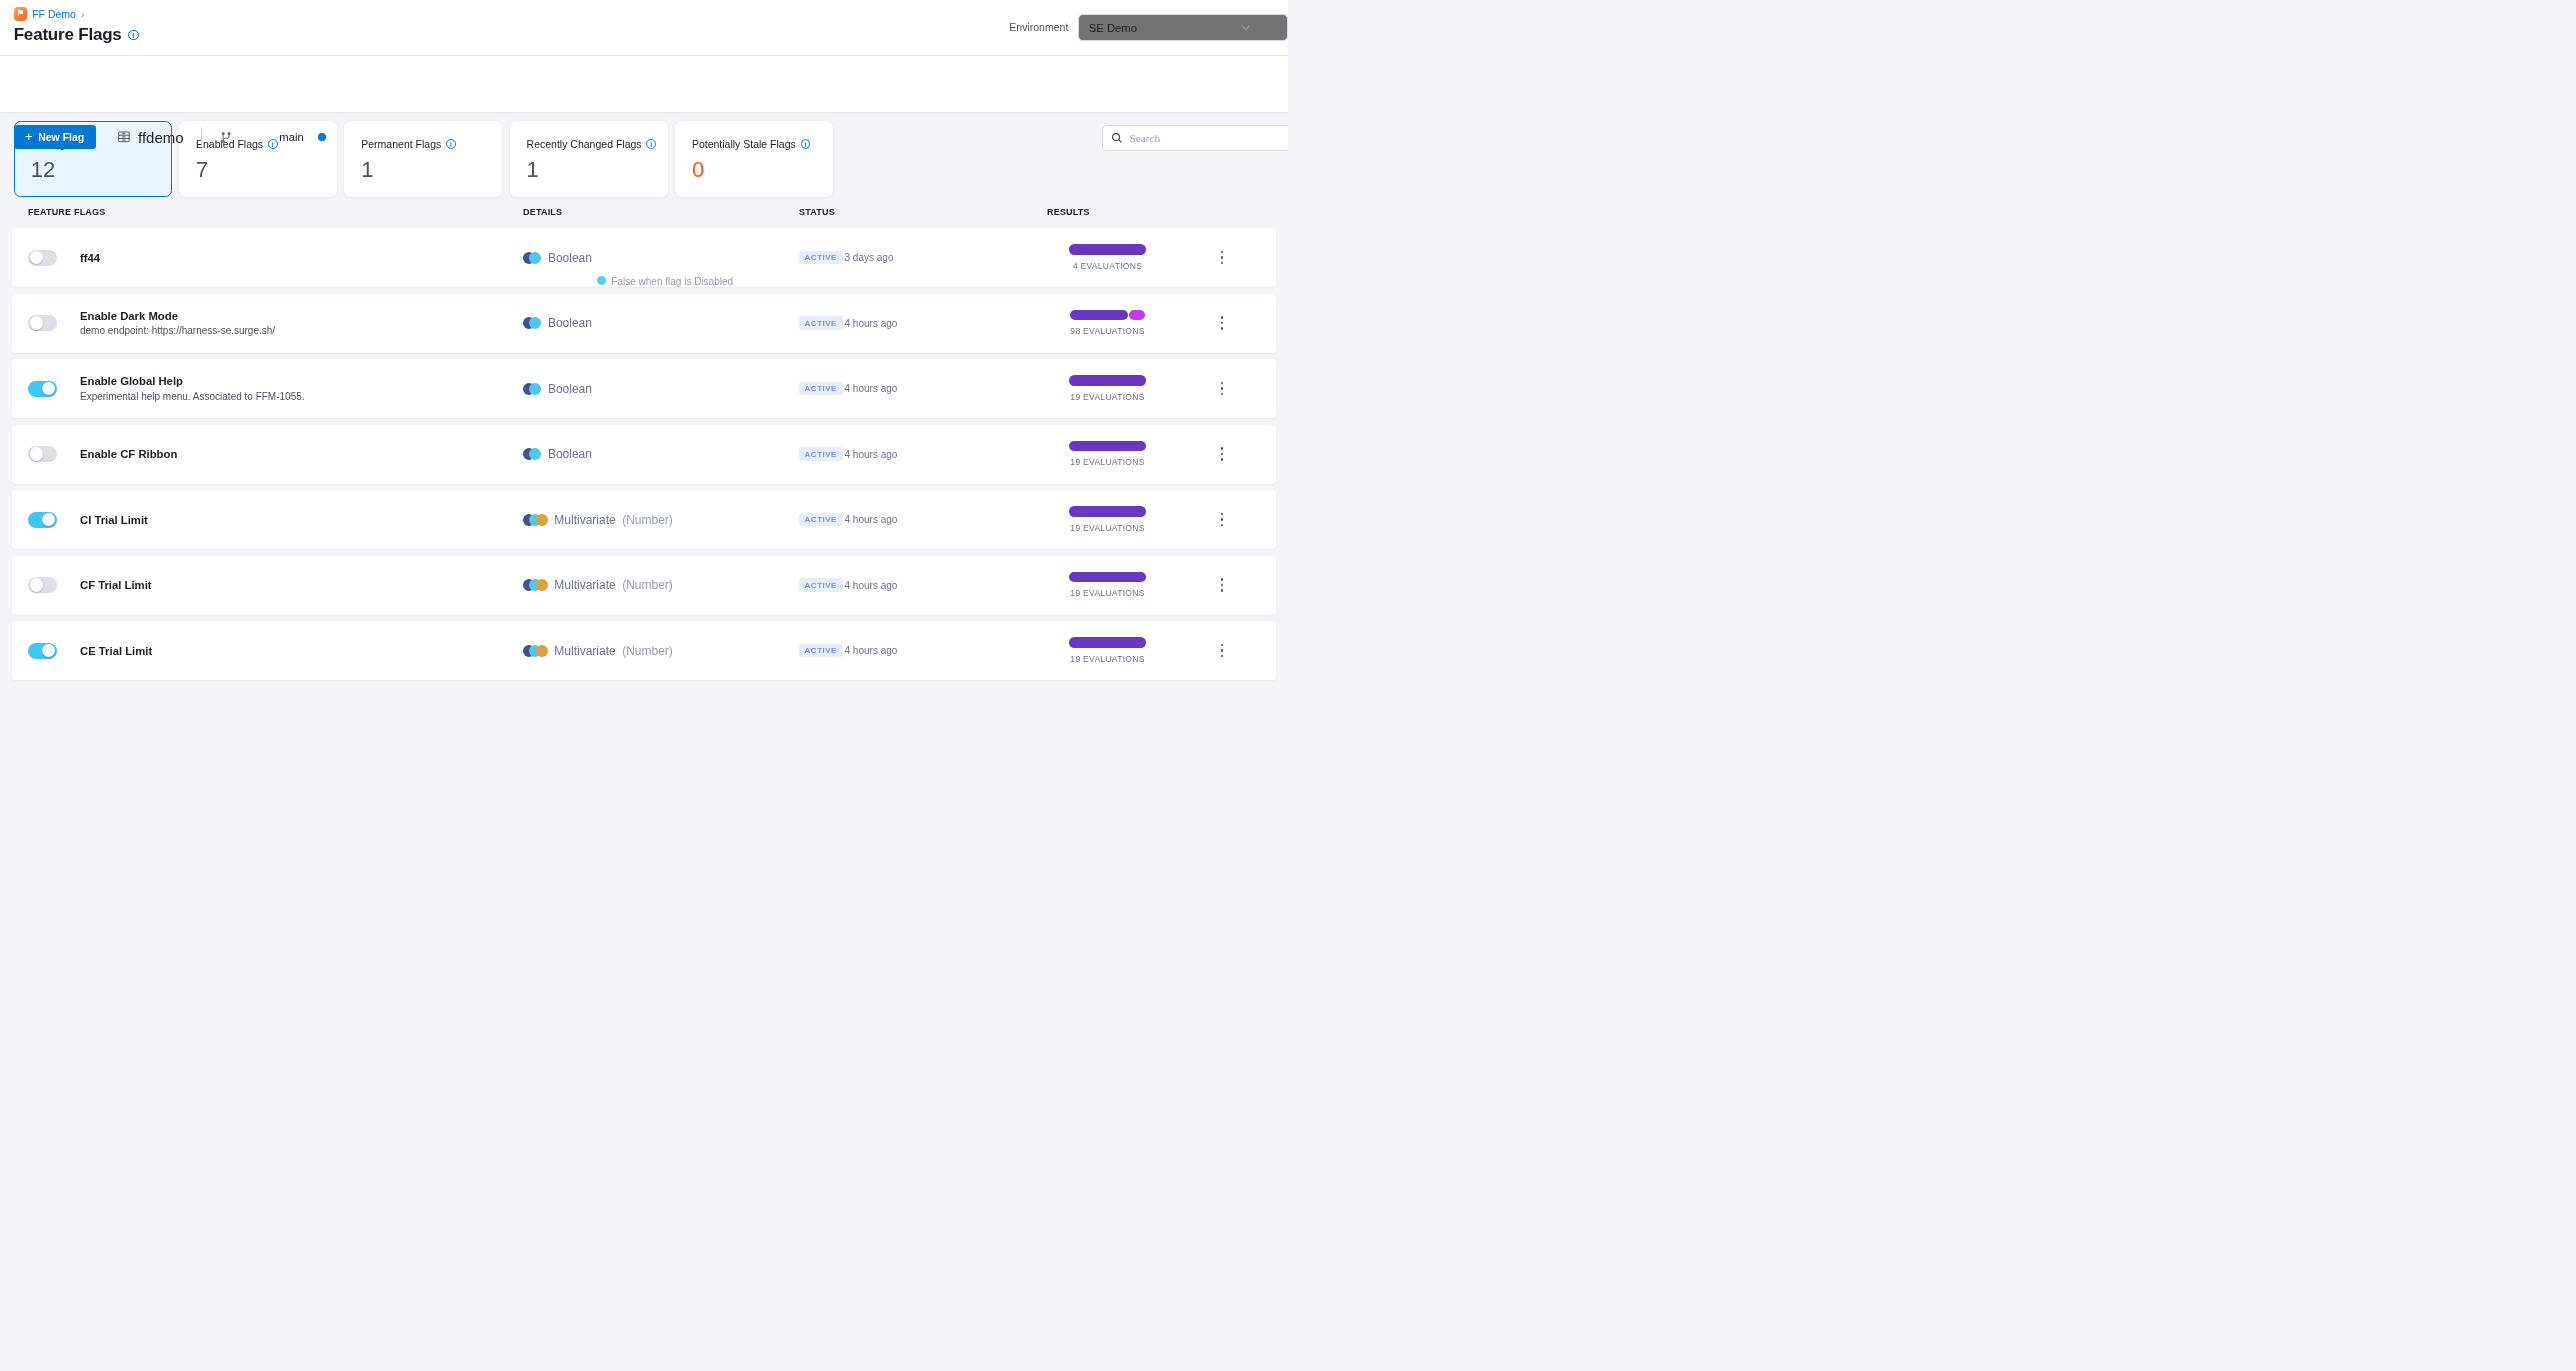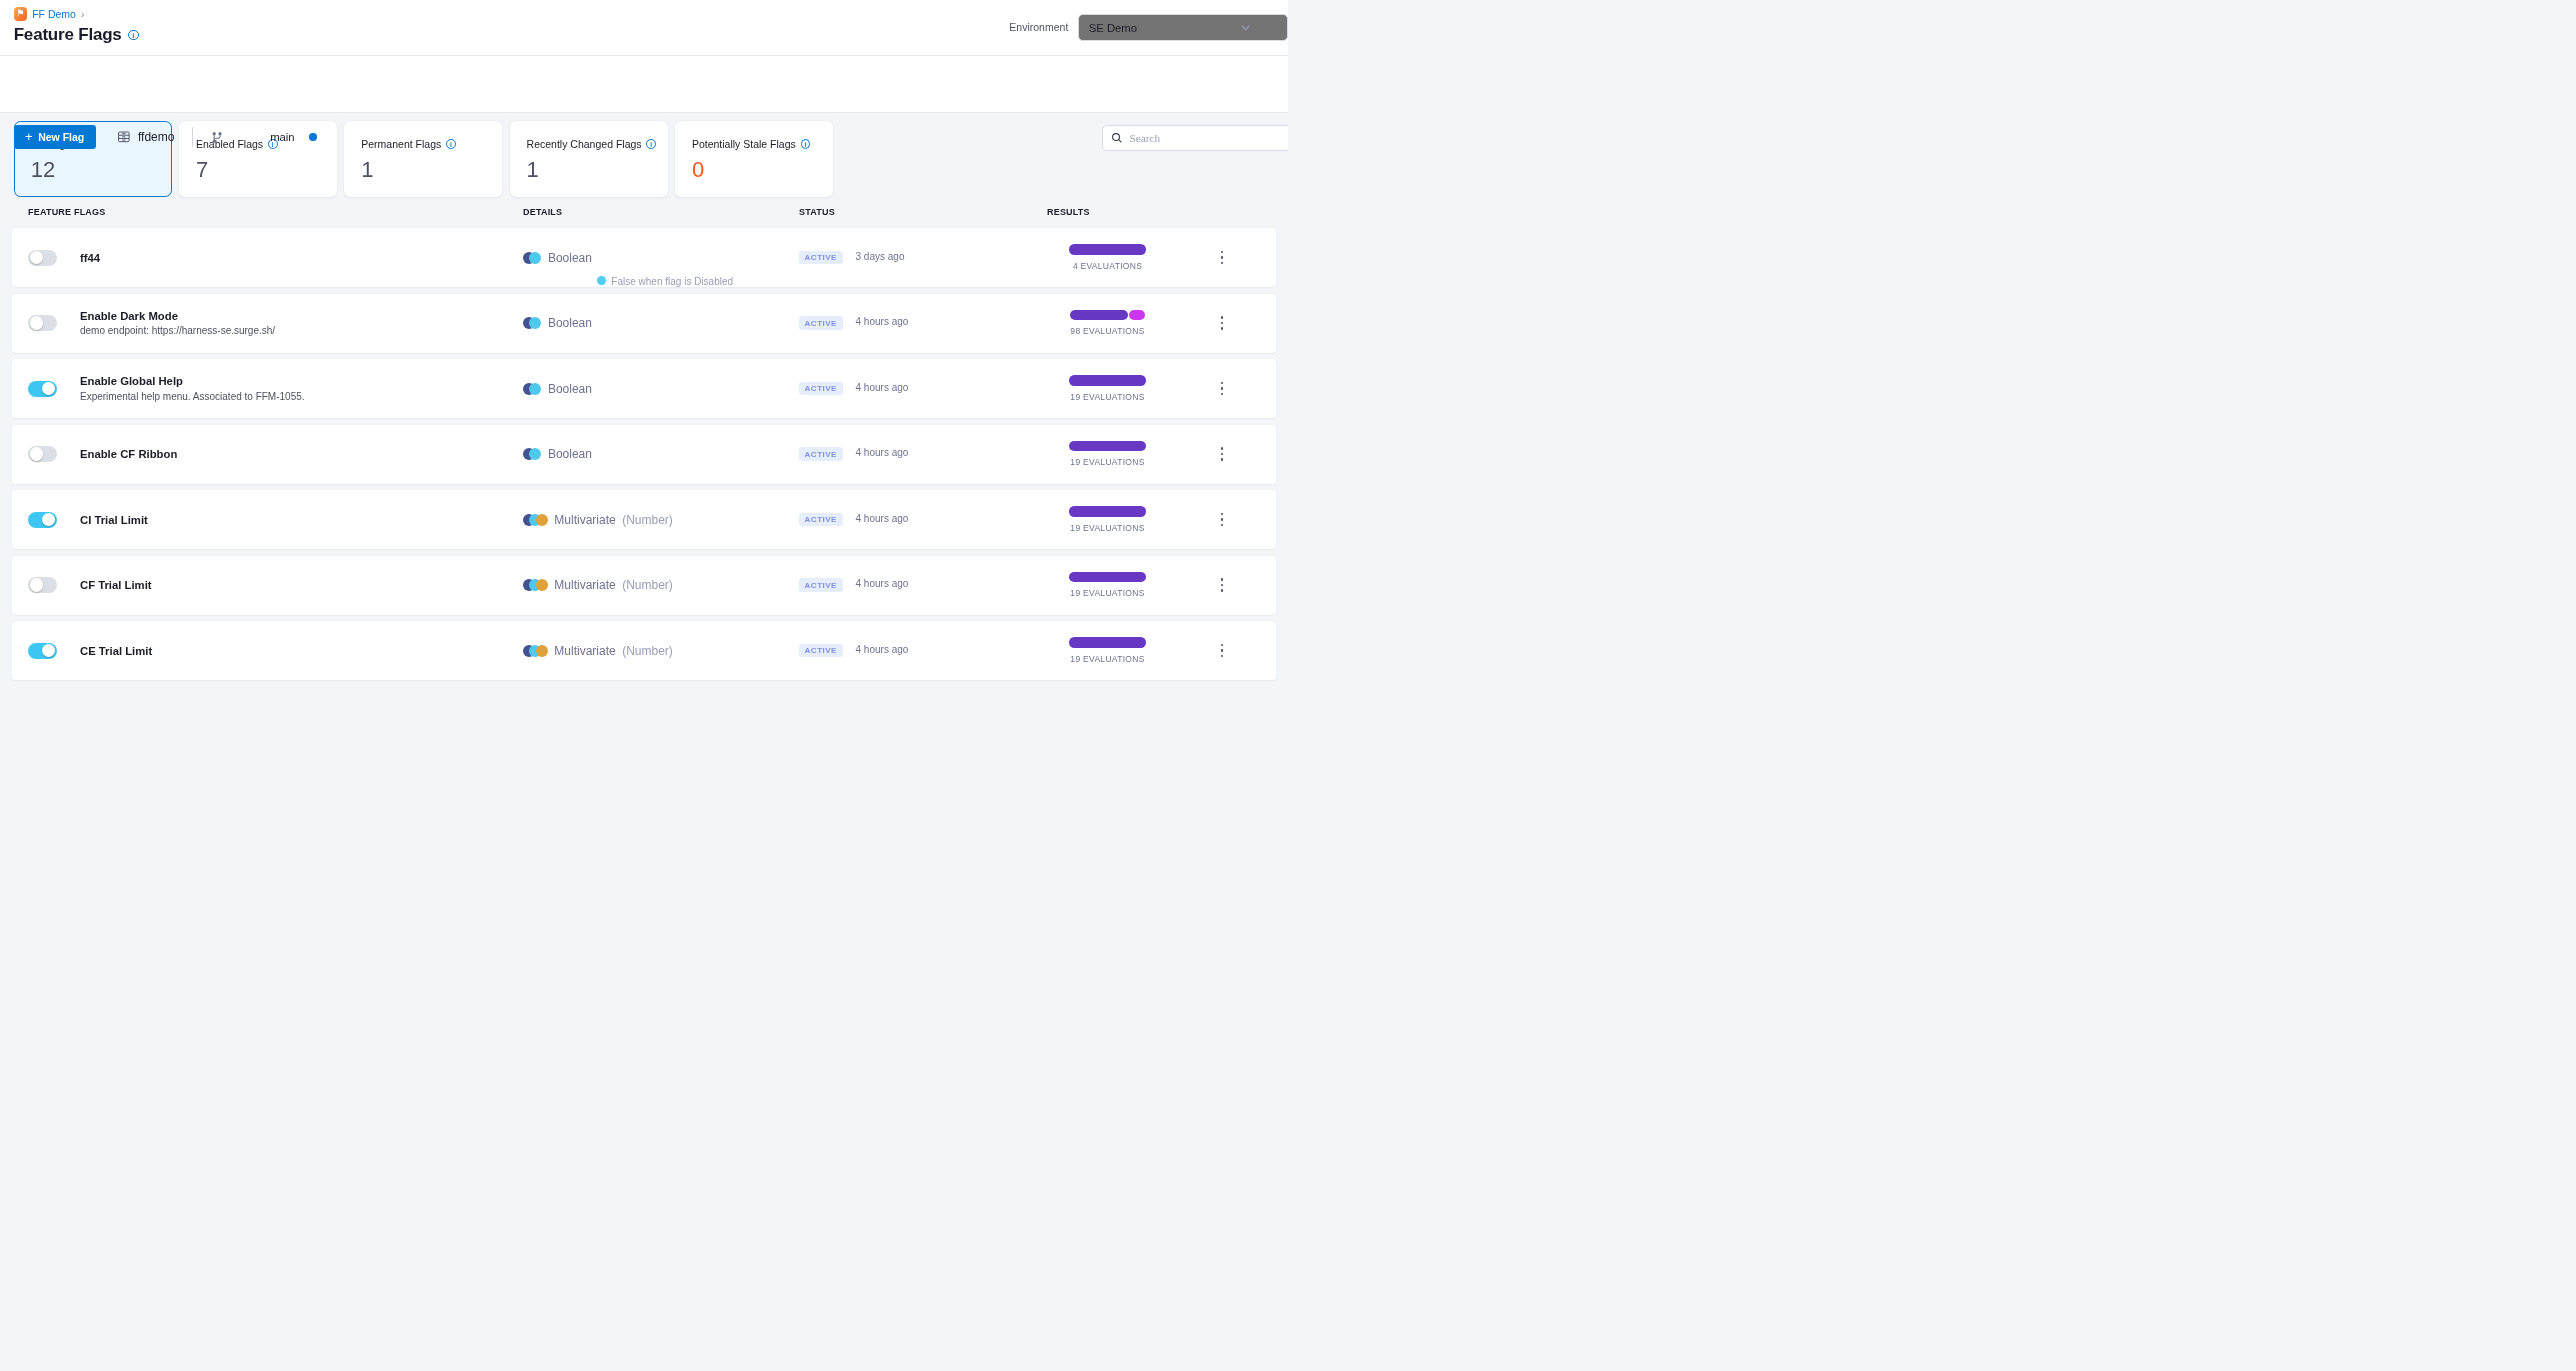--- a/index.html
+++ b/index.html
@@ -45,21 +45,21 @@
     background:#fff; border-bottom:0.8px solid #e6e8f0; z-index:4;
   }
   .new-flag-btn {
     position:absolute; top:69px; left:13.7px; height:24px; padding:0 11.3px;
     background:#0278d5; color:#fff; border:none; border-radius:3.2px;
     font-family:inherit; font-size:10.5px; font-weight:600;
     display:flex; align-items:center; gap:5.6px; cursor:pointer;
   }
   .new-flag-btn .plus { font-size:13px; font-weight:400; margin-top:-0.8px; }
   .repo-group { position:absolute; top:69px; left:117px; height:24px; display:flex; align-items:center; gap:7.3px; }
-  .repo-name { font-size:12px; color:#1c1c28; }
+  .repo-name { font-size:15px; color:#1c1c28; }
   .v-divider { width:0.8px; height:19.4px; background:#d3d6e2; margin:0 10.5px; }
   .branch-name { font-size:11.3px; color:#1c1c28;padding-left:40px; }
   .branch-dot { width:7.3px; height:7.3px; border-radius:50%; background:#0278d5; margin-left:7.3px; }
   .search-box {
     position:absolute; top:69px; left:1102px; width:202px; height:26px;
     background:#fff; border:0.8px solid #d9dae6; border-radius:4.8px;
     display:flex; align-items:center; padding-left:8px; gap:6.5px;
   }
   .search-box input {
     border:none; outline:none; font-family:Liberation Serif, serif; font-size:11.3px;
@@ -109,21 +109,21 @@
   
   .details-cell { display:flex; flex-direction:row; gap:4.8px; }
   .type-line { display:flex; align-items:center; gap:6.5px; }
   .circles { display:flex; }
   .circles span { width:12px; height:12px; border-radius:50%; margin-right:-5.6px; }
   .type-text { font-size:12px; color:#6e7191; margin-left:5.6px; }
   .type-suffix { font-size:12px; color:#9a9db8; }
   .type-note { display:flex; align-items:flex-start; gap:5.6px; font-size:10px; color:#9a9db8;margin-top:48px; }
   .note-dot { width:9px; height:9px; border-radius:50%; background:#4fd0f0; flex:0 0 auto; }
   
-  .status-cell { display:flex; gap:13px; }
+  .status-cell { display:flex; align-items:center; gap:2px; }
   .status-badge {
     background:#e7eefb; color:#7e91e4; font-size:8px; font-weight:700;
     letter-spacing:0.5px; padding:2.4px 5.6px; border-radius:3.2px;
   }
   .status-time { font-size:10px; color:#6e7191; }
   
   .results-cell { display:flex; flex-direction:column; align-items:center; gap:5.6px; width:121px; }
   .bar-track { display:flex; gap:1.6px; height:10.5px; }
   .bar-track div { height:10.5px; border-radius:5.2px; }
   .eval-label { font-size:8.5px; letter-spacing:0.3px; color:#6e7191; }

